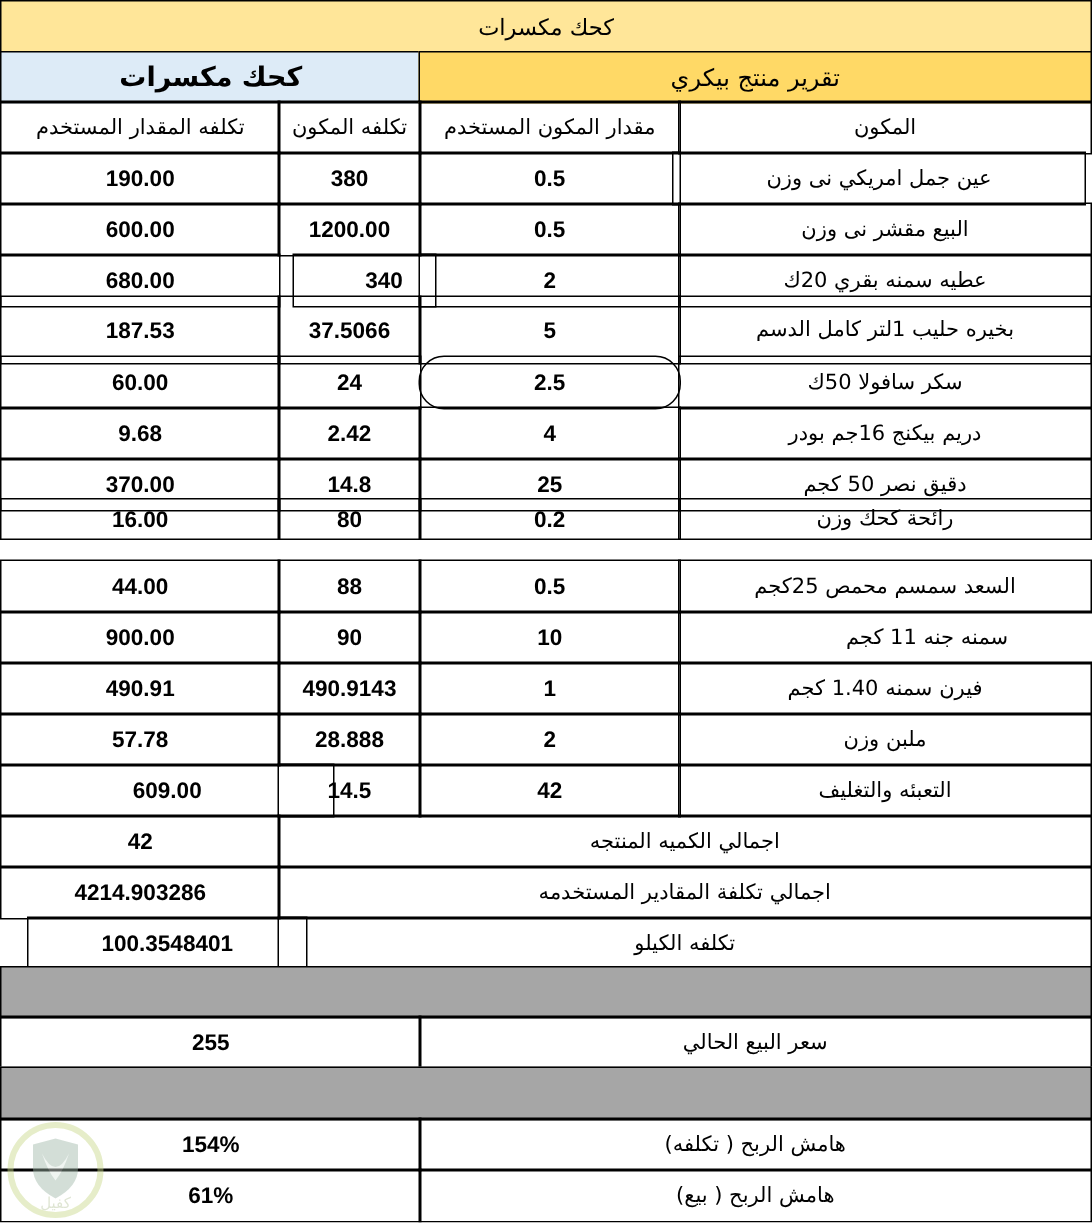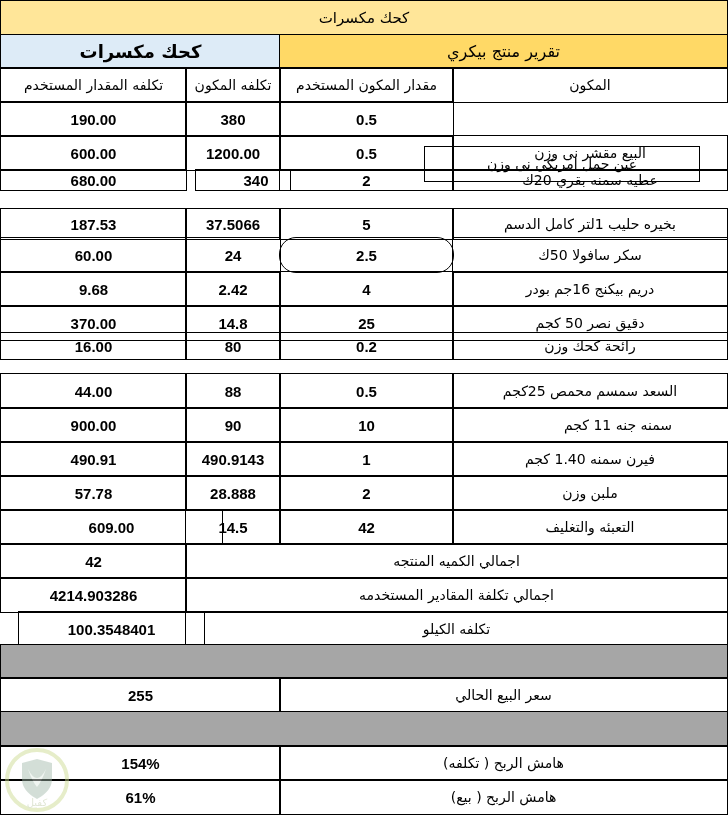--- a/index.html
+++ b/index.html
@@ -34,35 +34,35 @@
     <div class="cell ar" style="left:185px;width:96px;">تكلفه المكون</div>
     <div class="cell ar" style="left:279px;width:175px;">مقدار المكون المستخدم</div>
     <div class="cell ar" style="left:452px;width:276px;">المكون</div>
   </div>
 
   <div id="data-rows">
       <div class="row" style="top: 101px; height: 36px;">
         <div class="cell num" style="left: 0px; width: 187px;">190.00</div>
         <div class="cell num" style="left: 185px; width: 96px;">380</div>
         <div class="cell num" style="left: 279px; width: 175px;">0.5</div>
-        <div class="cell ar" style="left: 424px; width: 276px; margin-top: 45px;">عين جمل امريكي نى وزن</div>
+        <div class="cell ar" style="left: 448px; width: 276px;">عين جمل امريكي نى وزن</div>
       </div>
       <div class="row" style="top: 135px; height: 36px;">
         <div class="cell num" style="left: 0px; width: 187px;">600.00</div>
         <div class="cell num" style="left: 185px; width: 96px;">1200.00</div>
         <div class="cell num" style="left: 279px; width: 175px;">0.5</div>
         <div class="cell ar" style="left: 452px; width: 276px;">البيع مقشر نى وزن</div>
       </div>
-      <div class="row" style="top: 169px; height: 22px;">
+      <div class="row" style="top: 169px; height: 36px;">
         <div class="cell num" style="left: 0px; width: 187px;">680.00</div>
         <div class="cell num" style="left: 195px; width: 96px; padding-left: 26px;">340</div>
         <div class="cell num" style="left: 279px; width: 175px;">2</div>
         <div class="cell ar" style="left: 452px; width: 276px;">عطيه سمنه بقري 20ك</div>
       </div>
-      <div class="row" style="top: 208px; height: 32px;">
+      <div class="row" style="top: 197px; height: 46px;">
         <div class="cell num" style="left: 0px; width: 187px;">187.53</div>
         <div class="cell num" style="left: 185px; width: 96px;">37.5066</div>
         <div class="cell num" style="left: 279px; width: 175px;">5</div>
         <div class="cell ar" style="left: 452px; width: 276px;">بخيره حليب 1لتر كامل الدسم</div>
       </div>
       <div class="row" style="top: 237px; height: 36px;">
         <div class="cell num" style="left: 0px; width: 187px;">60.00</div>
         <div class="cell num" style="left: 185px; width: 96px;">24</div>
         <div class="cell num" style="left: 279px; width: 175px; border-radius: 17px;">2.5</div>
         <div class="cell ar" style="left: 452px; width: 276px;">سكر سافولا 50ك</div>

